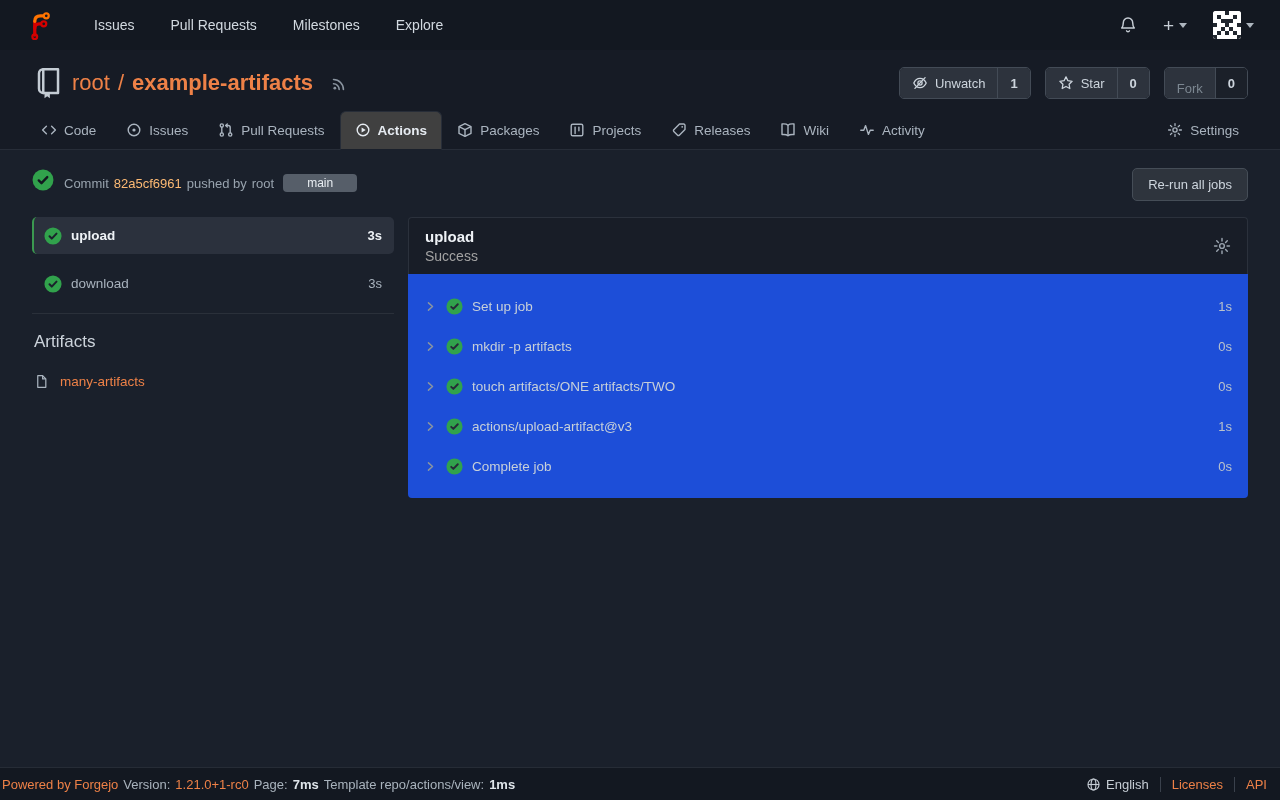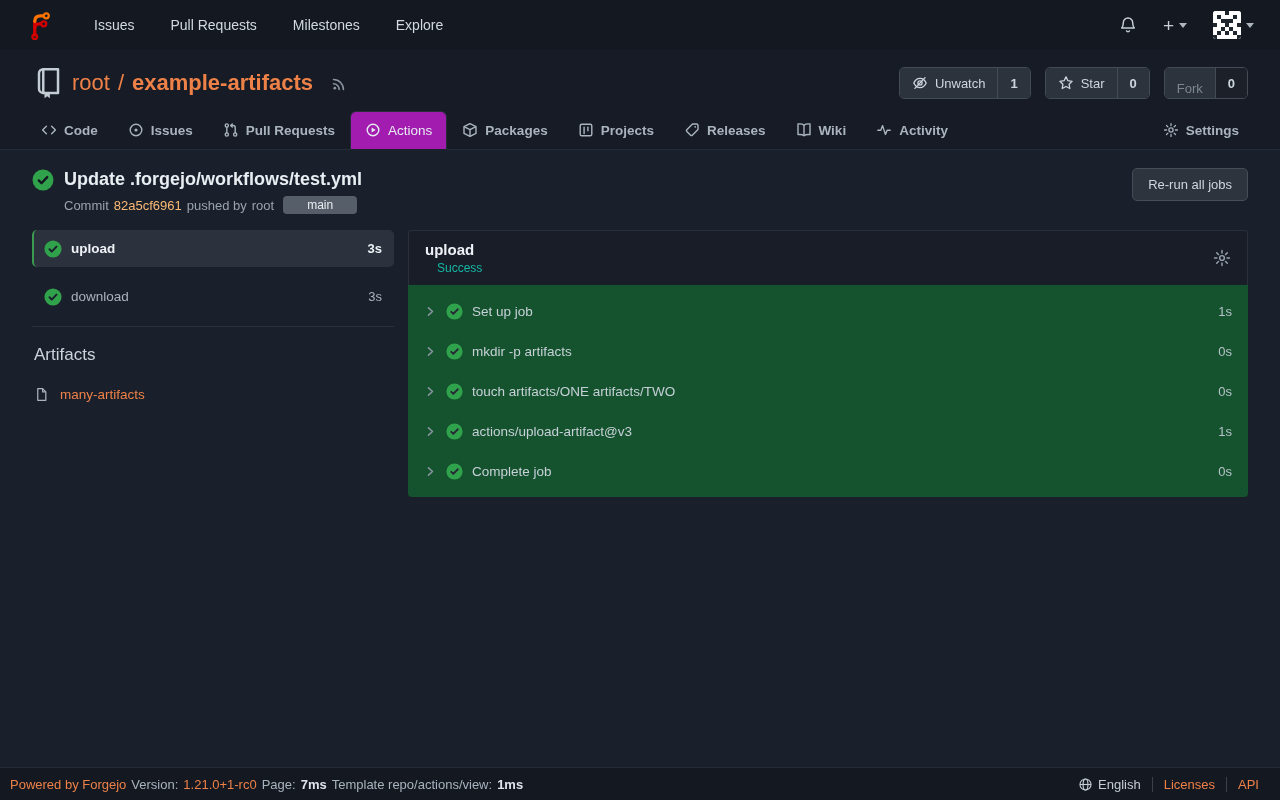--- a/index.html
+++ b/index.html
@@ -40,23 +40,22 @@
   .split-btn .cnt { display:flex; align-items:center; padding:0 12px; background:#2d333d; border-left:1px solid #434b56; color:#cdd5dd; font-weight:600; cursor:pointer; }
   .split-btn.disabled .lbl { color:#7c8791; cursor:default;flex-direction:column; }
   .split-btn.disabled .cnt { background:#1b2029; }
 
   
   .tabbar { display:flex; align-items:flex-end; padding:0 26px; margin-bottom:-1px; }
   .tab {
     display:flex; align-items:center; gap:7px; padding:10px 14px 11px 14px;
     font-size:13.5px; color:#aab4bf; cursor:pointer; border:1px solid transparent;
     border-radius:6px 6px 0 0;
-    font-weight:bold;
-  }
-  .tab.active { background:#a21caf; color:#e6ebf1; font-weight:400; border-color:#272d38; border-bottom-color:#1a202b; }
+  }
+  .tab.active { background:#404040; color:#e6ebf1; font-weight:700; border-color:#272d38; border-bottom-color:#1a202b; }
   .tab-spacer { flex:1; }
 
   
   .run-head { display:flex; align-items:flex-start; padding:18px 32px 14px 32px; }
   .run-head-left { display:flex; gap:10px; }
   .run-title { font-size:18px; font-weight:700; color:#e9eef3; line-height:22px; }
   .run-sub { margin-top:6px; font-size:13px; color:#98a3ae; display:flex; align-items:center; gap:5px; }
   .run-sub .sha { color:#fdba74; }
   .branch-badge { background:#565e69; color:#e8edf2; font-size:12px; padding:2px 24px; border-radius:4px; margin-left:4px; cursor:pointer; }
   .rerun-btn {
@@ -83,31 +82,31 @@
   .artifacts-title { font-size:17px; color:#ccd3db; font-weight:400; margin:0 0 22px 2px; }
   .artifact-item { display:flex; align-items:center; gap:11px; margin-left:2px; }
   .artifact-item a { color:#ee8147; font-size:13.5px; text-decoration:none; cursor:pointer; }
 
   .detail-col { flex:1; }
   .detail-head {
     background:#181d27; border:1px solid #2b313c; border-bottom:none;
     border-radius:4px 4px 0 0; padding:10px 16px; display:flex; align-items:center;
   }
   .detail-head .name { font-size:15px; font-weight:700; color:#eef2f6; }
-  .detail-head .status { font-size:12px; color:#14b8a6; margin-top:3px;margin-left:12px; }
+  .detail-head .status { font-size:14px; color:#a3a3a3; margin-top:3px; }
   .gear { margin-left:auto; cursor:pointer; }
-  .steps { background:#14532d; border-radius:0 0 4px 4px; padding:6px 0; }
+  .steps { background:#1d4ed8; border-radius:0 0 4px 4px; padding:12px 0; }
   .step-row { display:flex; align-items:center; gap:9px; height:40px; padding:0 16px; cursor:pointer; }
   .step-row .sname { font-size:13.5px; color:#c7d0d9; }
   .step-row .sdur { margin-left:auto; font-size:13px; color:#b9c2cc; }
 
   
   .footer {
     flex:none; height:33px; background:#131821; border-top:1px solid #262c36;
-    display:flex; align-items:center; padding:0 10px; font-size:13px; color:#a9b3bd;
+    display:flex; align-items:center; padding:0 2px; font-size:13px; color:#a9b3bd;
   }
   .footer a { color:#ee8147; text-decoration:none; cursor:pointer; }
   .footer .seg { margin-right:5px; white-space:pre; }
   .footer b { color:#dfe5ea; }
   .footer-right { margin-left:auto; display:flex; align-items:center; }
   .footer-right .item { display:flex; align-items:center; gap:5px; padding:0 11px; }
   .footer-right .item + .item { border-left:1px solid #3a414c; }
   .lang { color:#c6cdd5; cursor:pointer; }
 </style>
 </head>
@@ -298,21 +297,20 @@
   </div>
 </div>
 
 <div class="run-head">
   <div class="run-head-left">
     <svg width="22" height="22" viewBox="0 0 16 16" style="margin-top:1px">
       <circle cx="8" cy="8" r="7.6" fill="#31a24c"></circle>
       <path d="M4.9 8.3 l2 2 4.2-4.4" fill="none" stroke="#12181f" stroke-width="1.7" stroke-linecap="round" stroke-linejoin="round"></path>
     </svg>
     <div>
-      <div class="run-title">Update .forgejo/workflows/test.yml</div>
       <div class="run-sub">
         <span>Commit</span>
         <span class="sha">82a5cf6961</span>
         <span>pushed by</span>
         <span>root</span>
         <span class="branch-badge">main</span>
       </div>
     </div>
   </div>
   <button class="rerun-btn">Re-run all jobs</button>

